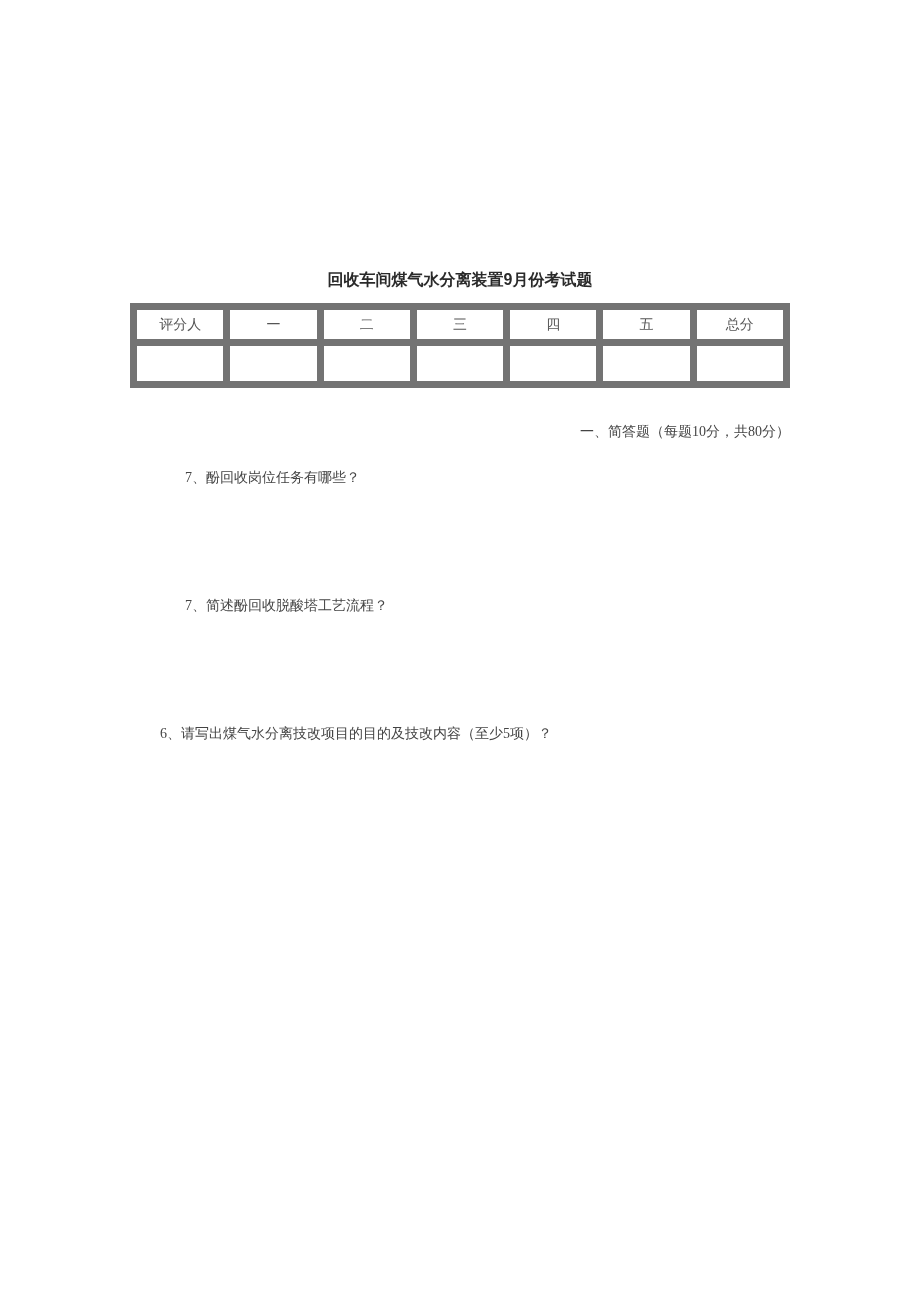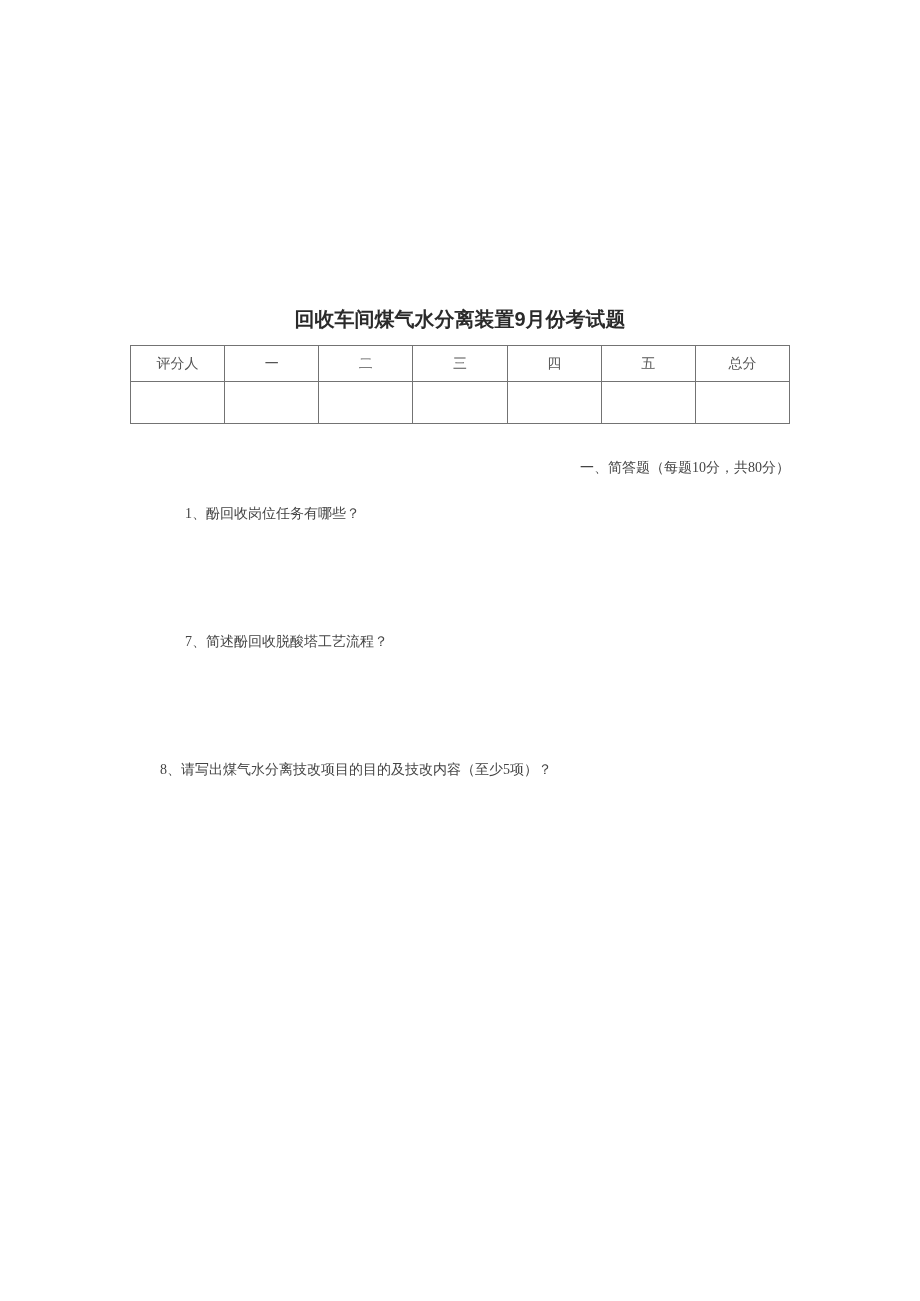--- a/index.html
+++ b/index.html
@@ -13,34 +13,33 @@
       background: #ffffff;
       font-family: "SimSun", "宋体", serif;
       color: #333333;
       position: relative;
     }
     .page-content {
       padding: 270px 130px 0 130px;
     }
     .title {
       text-align: center;
-      font-size: 20px;
+      font-size: 16px;
       font-weight: bold;
       margin-bottom: 12px;
       color: #2a2a2a;
       font-family: "SimHei", "黑体", sans-serif;
-      margin-top: 36px;
     }
     .score-table {
       width: 100%;
       border-collapse: collapse;
       margin-bottom: 35px;
     }
     .score-table td {
-      border: 1px solid #737373;
+      border: 7px solid #737373;
       text-align: center;
       vertical-align: middle;
       font-size: 14px;
       color: #555555;
       height: 36px;
       width: 14.28%;
     }
     .score-table .empty-row td {
       height: 42px;
     }
@@ -88,18 +87,18 @@
       <td></td>
       <td></td>
       <td></td>
       <td></td>
     </tr>
   </tbody>
     </table>
 
   <div class="section-heading">一、简答题（每题10分，共80分）</div>
 
-  <div class="question">1、酚回收岗位任务有哪些？</div>
+  <div class="question">7、酚回收岗位任务有哪些？</div>
 
   <div class="question">7、简述酚回收脱酸塔工艺流程？</div>
 
-  <div class="question-3">8、请写出煤气水分离技改项目的目的及技改内容（至少5项）？</div>
+  <div class="question-3">6、请写出煤气水分离技改项目的目的及技改内容（至少5项）？</div>
 </div>
 
 </body></html>

